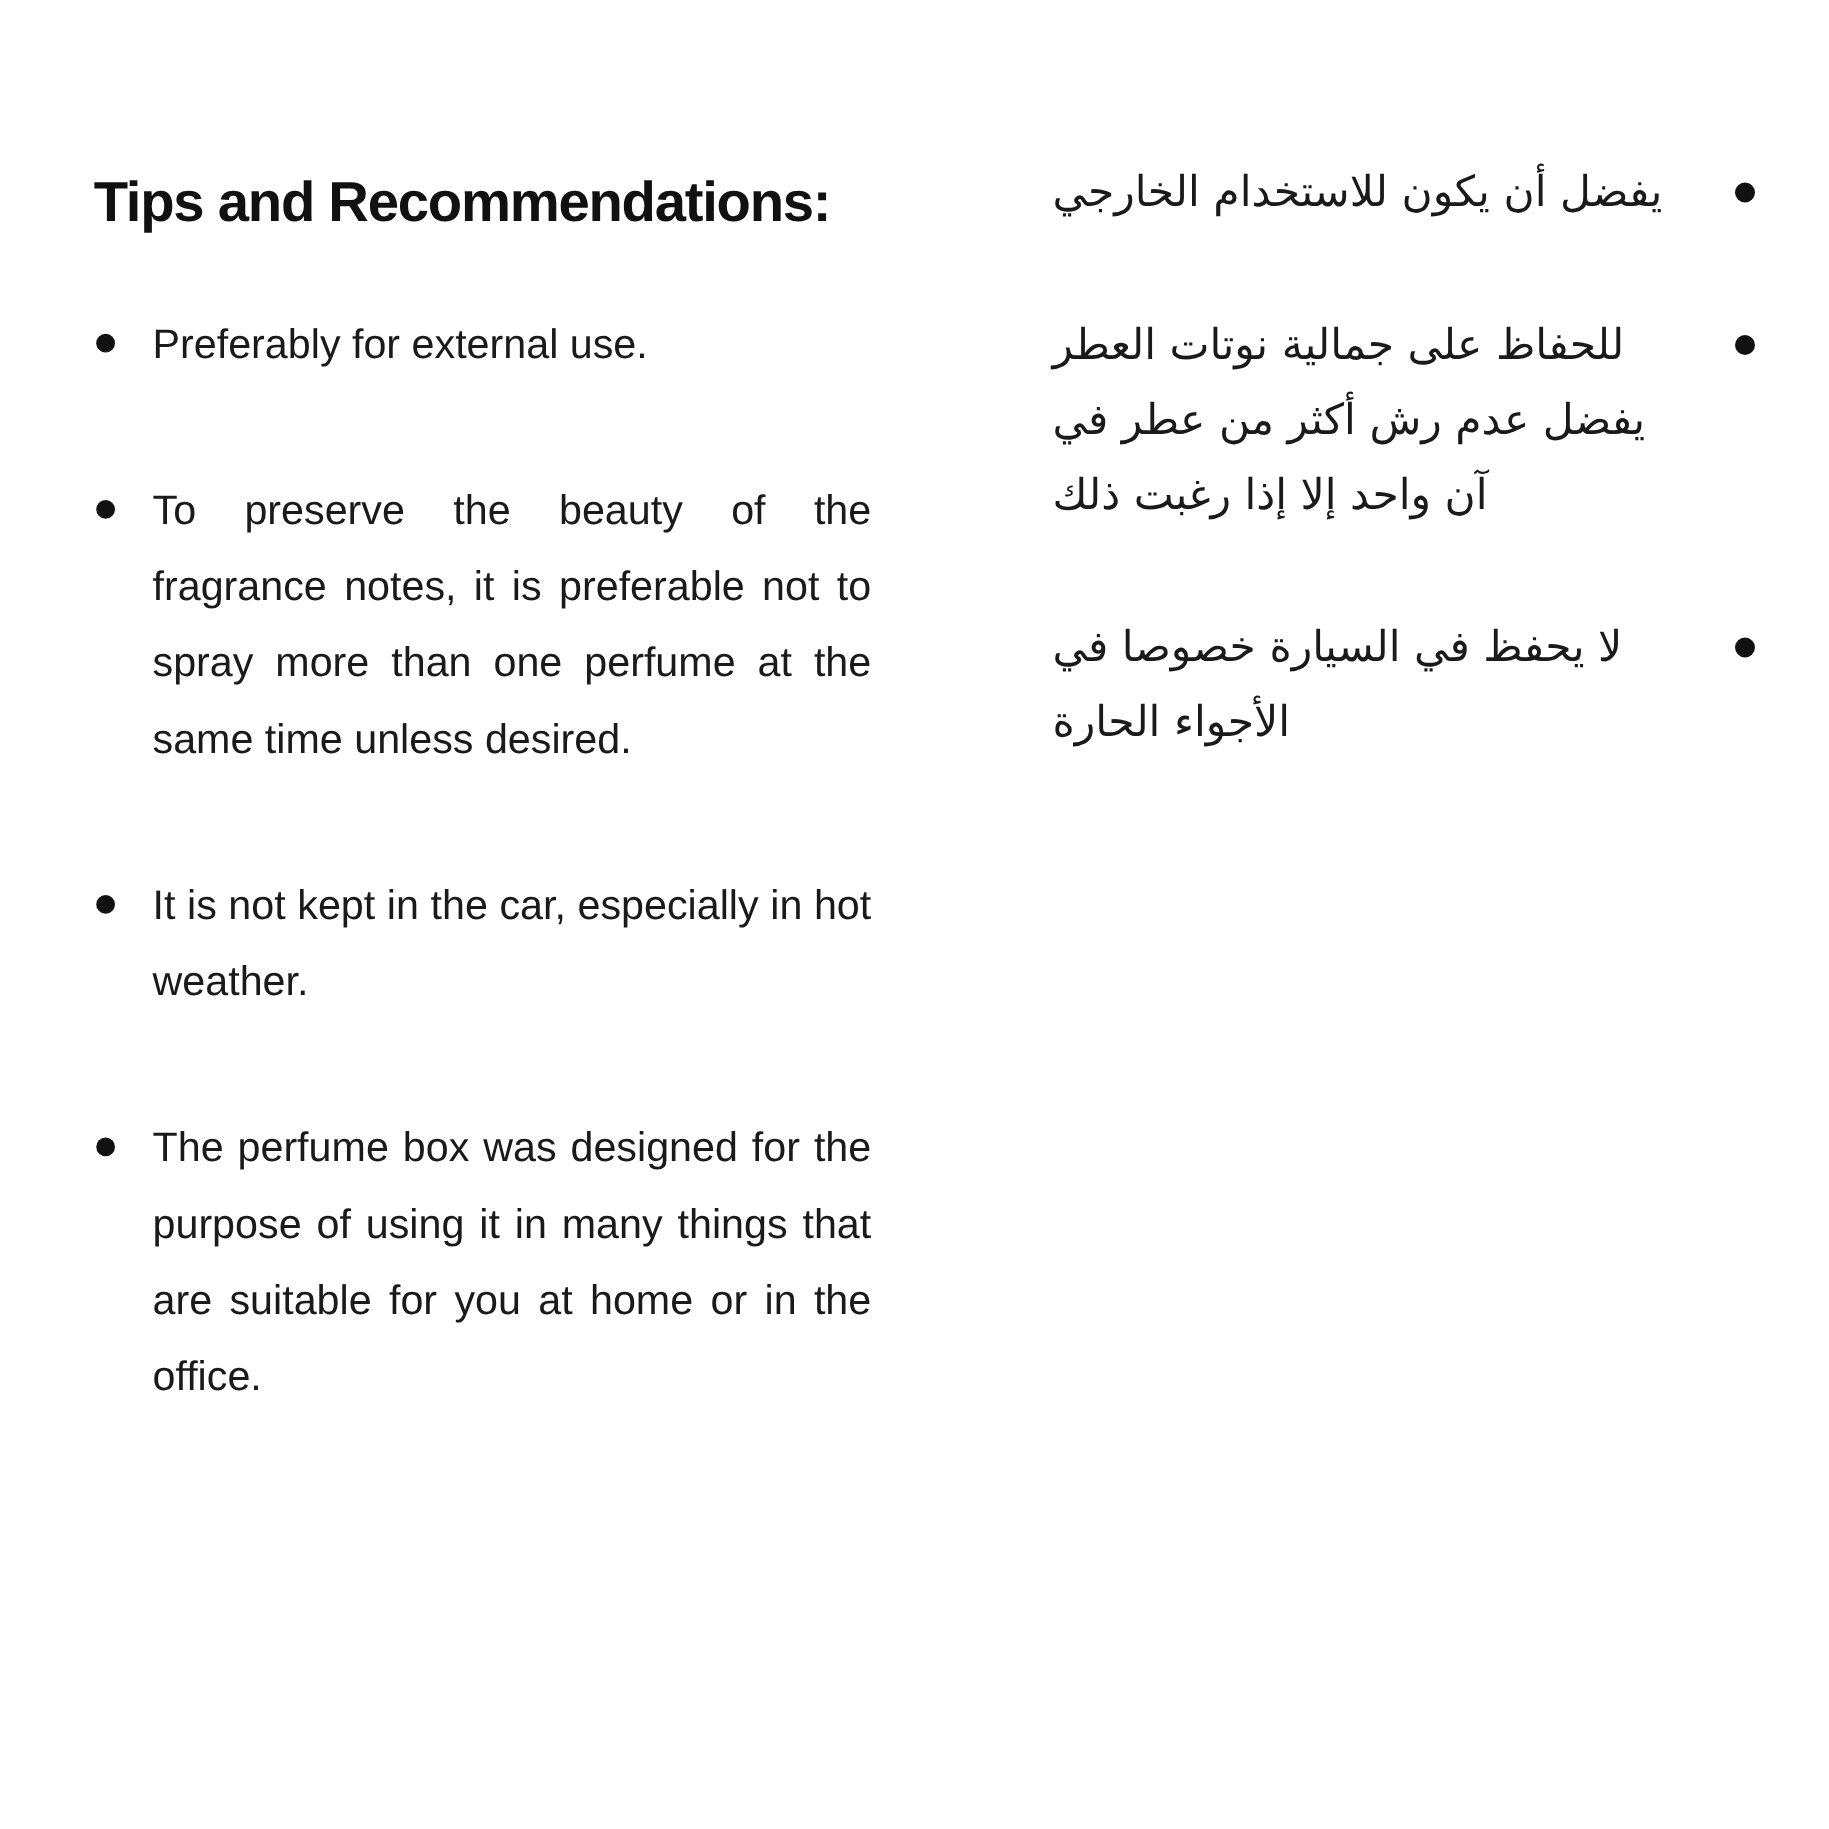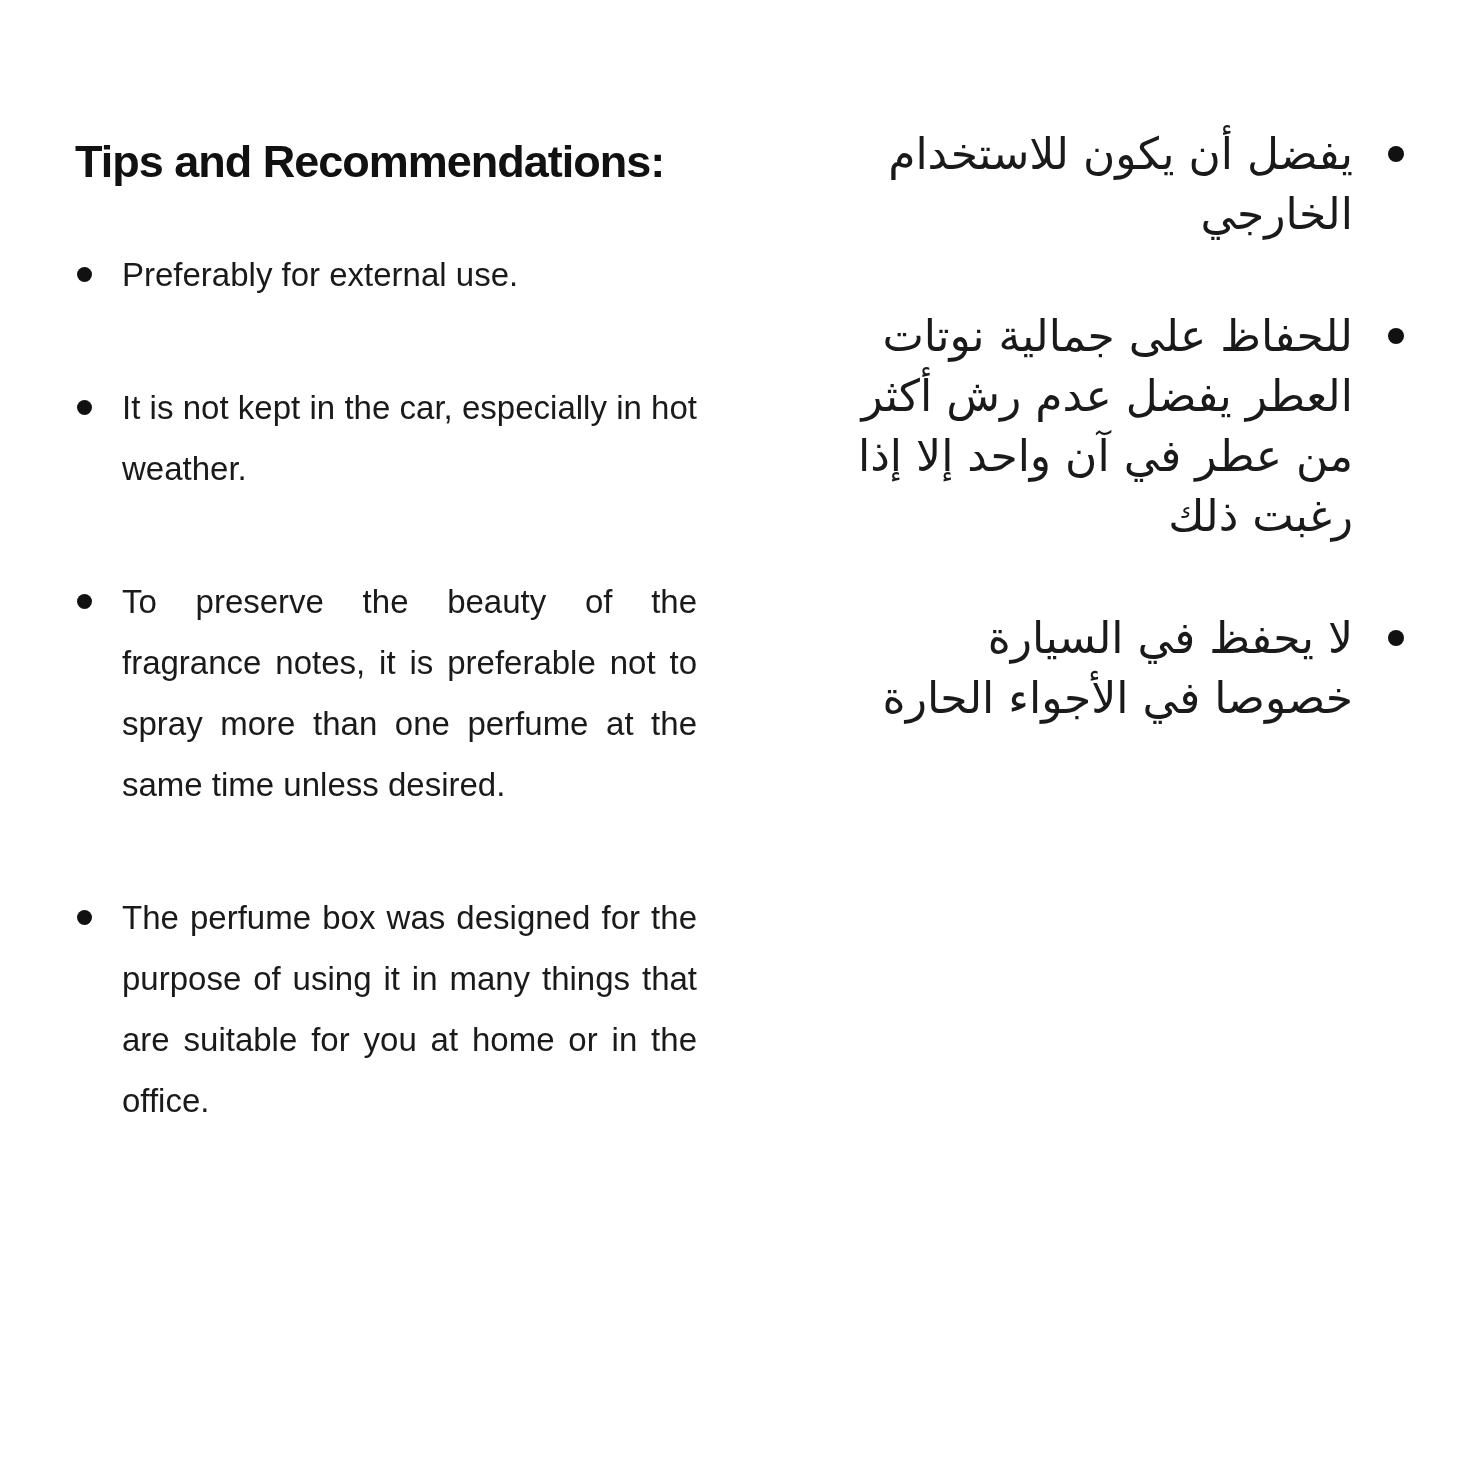--- a/index.html
+++ b/index.html
@@ -66,23 +66,23 @@
       font-weight: bold;
       text-align: right;
       margin-bottom: 46px;
       color: #111;
     }
     .col-ar ul { list-style: none; }
     .col-ar li {
       position: relative;
       padding-right: 55px;
       margin-bottom: 62px;
-      font-size: 44px;
+      font-size: 34px;
       line-height: 60px;
-      text-align: right;
+      text-align: left;
       color: #1a1a1a;
     }
     .col-ar li:last-child { margin-bottom: 0; }
     .col-ar .dot {
       position: absolute;
       right: 4px;
       top: 22px;
       width: 16px;
       height: 16px;
       border-radius: 50%;
@@ -97,25 +97,25 @@
   <div class="col-en">
     <div class="title-en">Tips and Recommendations:</div>
 
     <ul>
       <li>
         <span class="dot"></span>
         <span>Preferably for external use.</span>
       </li>
       <li>
         <span class="dot"></span>
-        <span>It is not kept in the car, especially in hot weather.</span>
+        <span>To preserve the beauty of the fragrance notes, it is preferable not to spray more than one perfume at the same time unless desired.</span>
       </li>
       <li>
         <span class="dot"></span>
-        <span>To preserve the beauty of the fragrance notes, it is preferable not to spray more than one perfume at the same time unless desired.</span>
+        <span>It is not kept in the car, especially in hot weather.</span>
       </li>
       <li>
         <span class="dot"></span>
         <span>The perfume box was designed for the purpose of using it in many things that are suitable for you at home or in the office.</span>
       </li>
     </ul>
   </div>
 
   <div class="col-ar">
 

